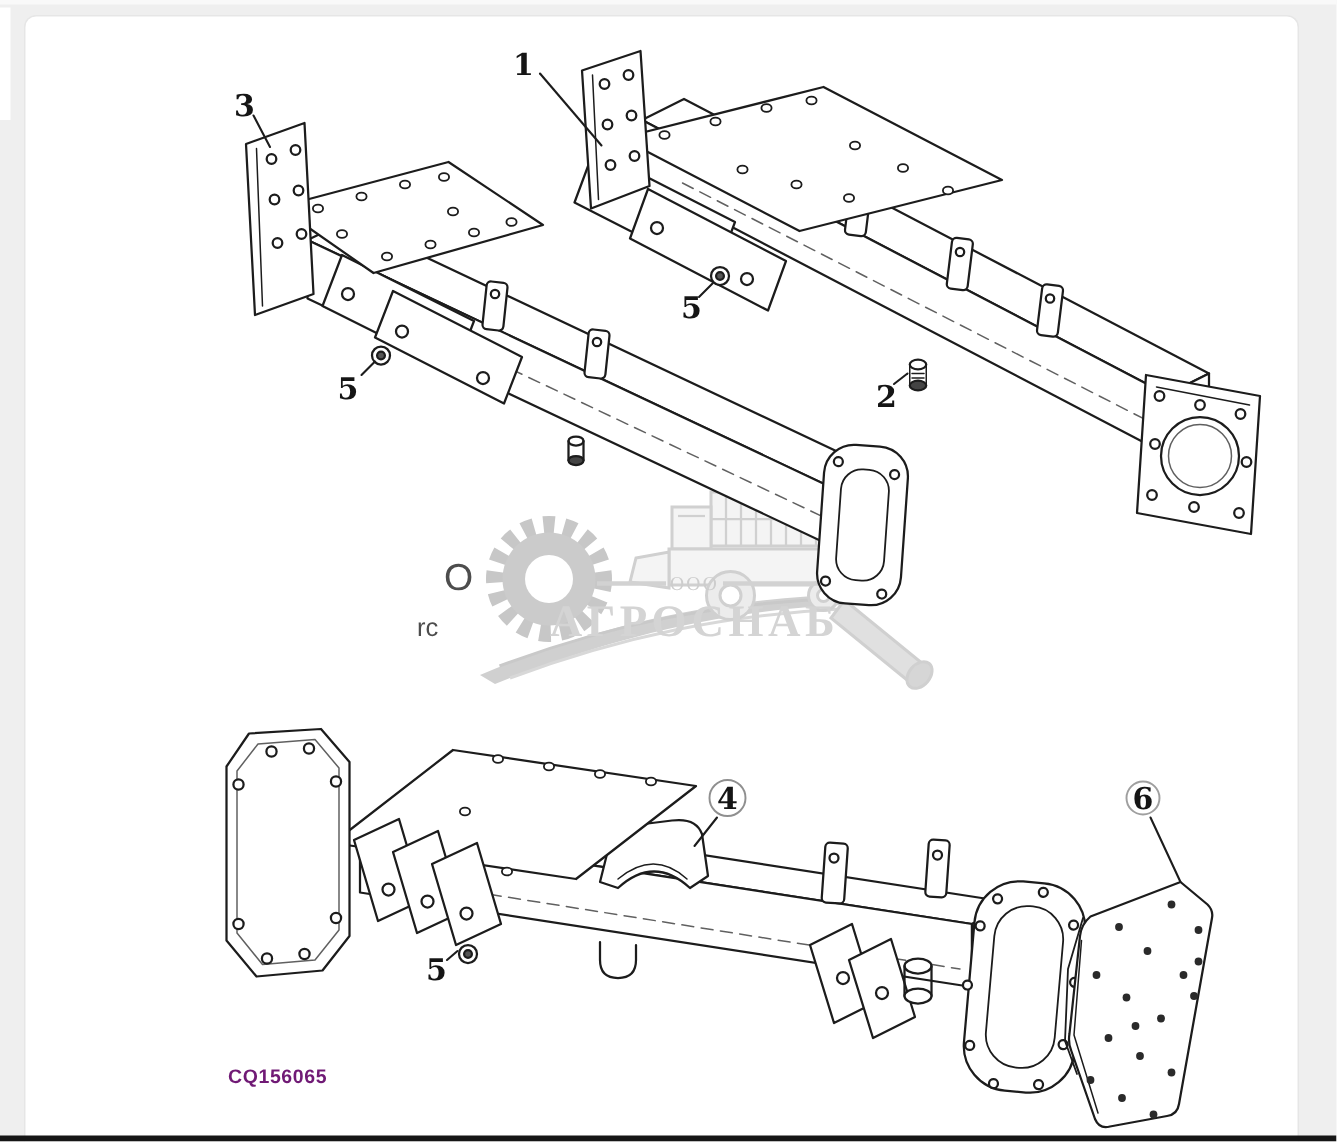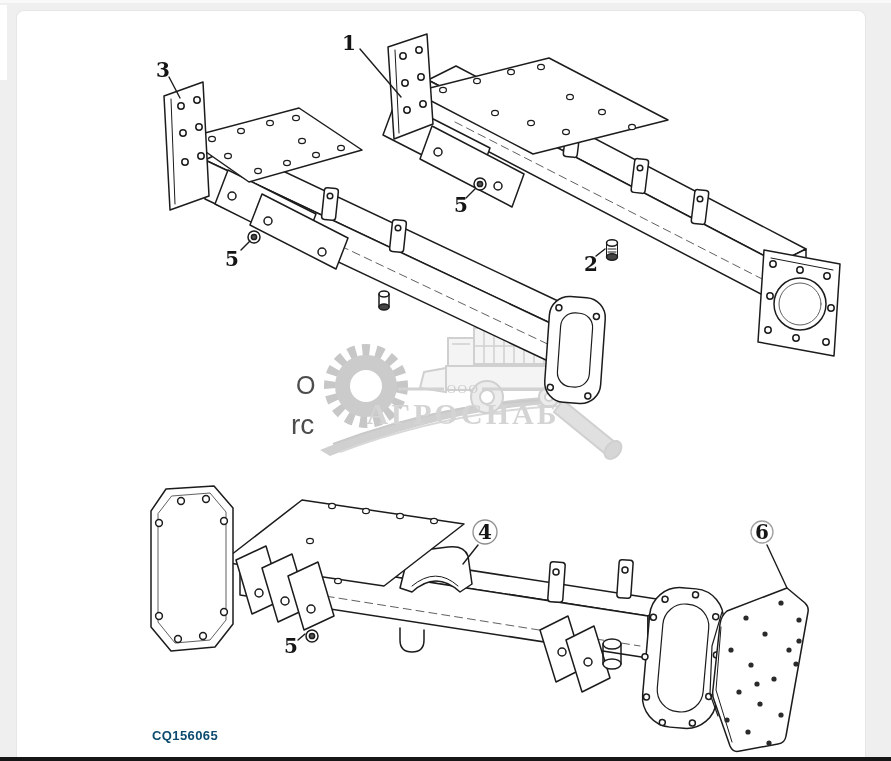--- a/index.html
+++ b/index.html
@@ -8,25 +8,25 @@
   .top-strip{position:absolute;left:0;top:0;width:891px;height:3px;background:#f9f9f9;}
   .left-white-block{position:absolute;left:0;top:5px;width:7px;height:75px;background:#ffffff;}
   .card{position:absolute;left:16px;top:10px;width:850px;height:751px;background:#ffffff;
         border:1px solid #e6e6e6;border-bottom:none;border-radius:8px 8px 0 0;box-sizing:border-box;}
   .bottom-bar{position:absolute;left:0;top:757px;width:891px;height:4px;background:#161616;}
   svg.diagram{position:absolute;left:0;top:0;pointer-events:none;}
   .cl{position:absolute;transform:translate(-50%,-50%);font:bold 20px "DejaVu Serif", serif;color:#151515;}
   .cl1{left:349px;top:43px;} .cl2{left:591px;top:264px;} .cl3{left:163px;top:70px;}
   .cl4{left:485px;top:532px;} .cl5a{left:461px;top:205px;} .cl5b{left:232px;top:259px;}
   .cl5c{left:291px;top:646px;} .cl6{left:762px;top:532px;}
-  .figcode{position:absolute;left:152px;top:728px;font:bold 13px "Liberation Sans", sans-serif;
-           color:#0c4a6e;letter-spacing:0.4px;}
+  .figcode{position:absolute;left:152px;top:710px;font:bold 13px "Liberation Sans", sans-serif;
+           color:#701a75;letter-spacing:0.4px;}
   .frag{position:absolute;color:#4d4d4d;font-family:"Liberation Sans", sans-serif;}
   .frag-top{left:296px;top:371px;font-size:25px;}
-  .frag-bottom{left:291px;top:409px;font-size:28px;}
+  .frag-bottom{left:278px;top:409px;font-size:17px;}
 </style>
 </head>
 <body>
 
 <div class="canvas">
   <div class="top-strip"></div>
   <div class="left-white-block"></div>
   <div class="card"></div>
 
   <svg class="diagram" width="891" height="761" viewBox="0 0 891 761">

